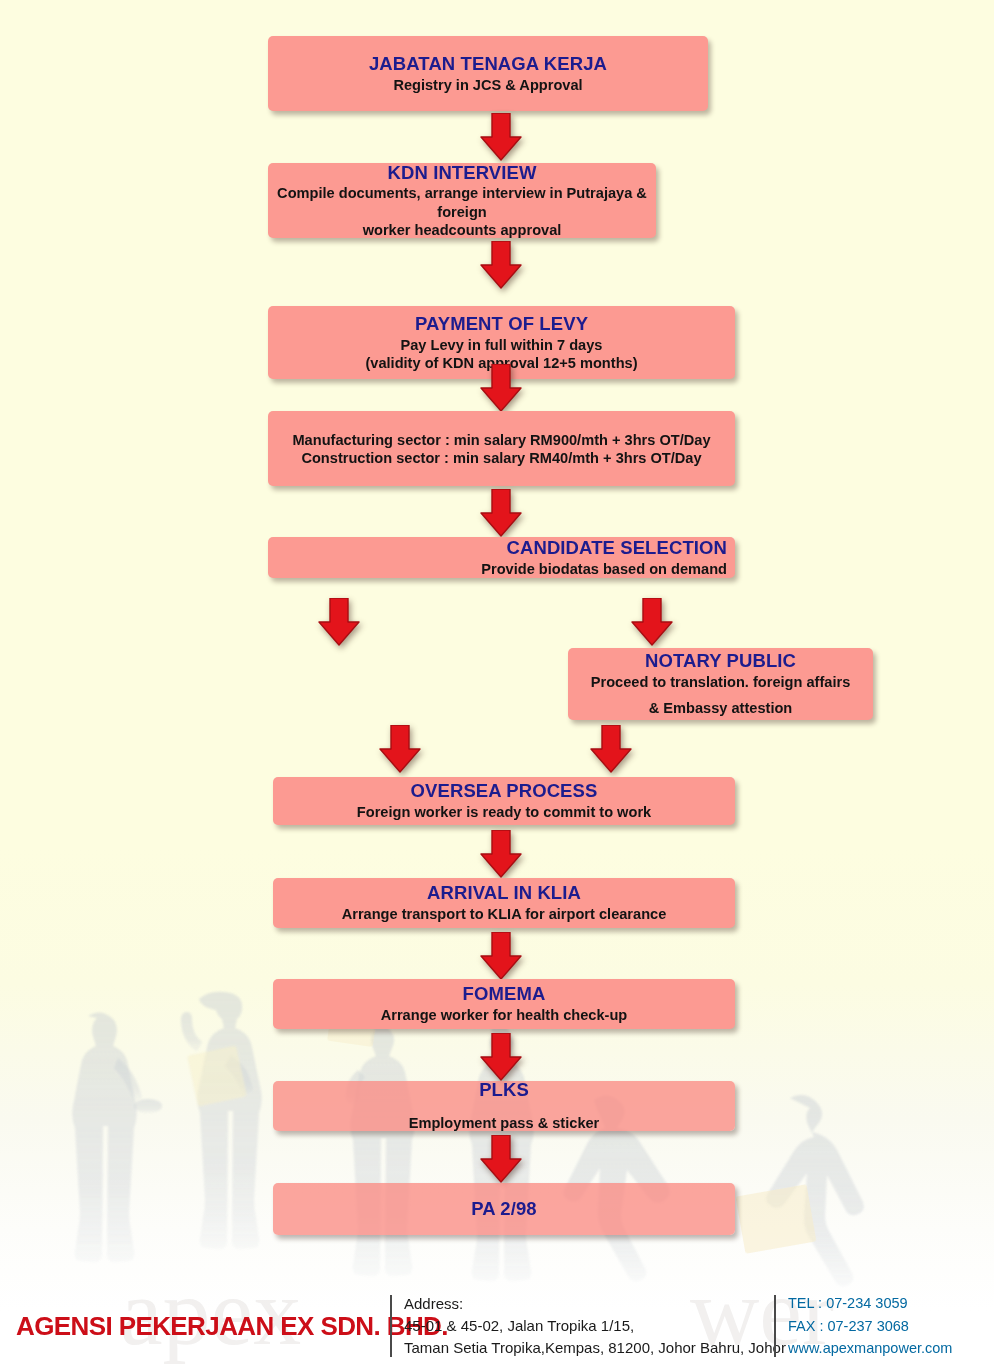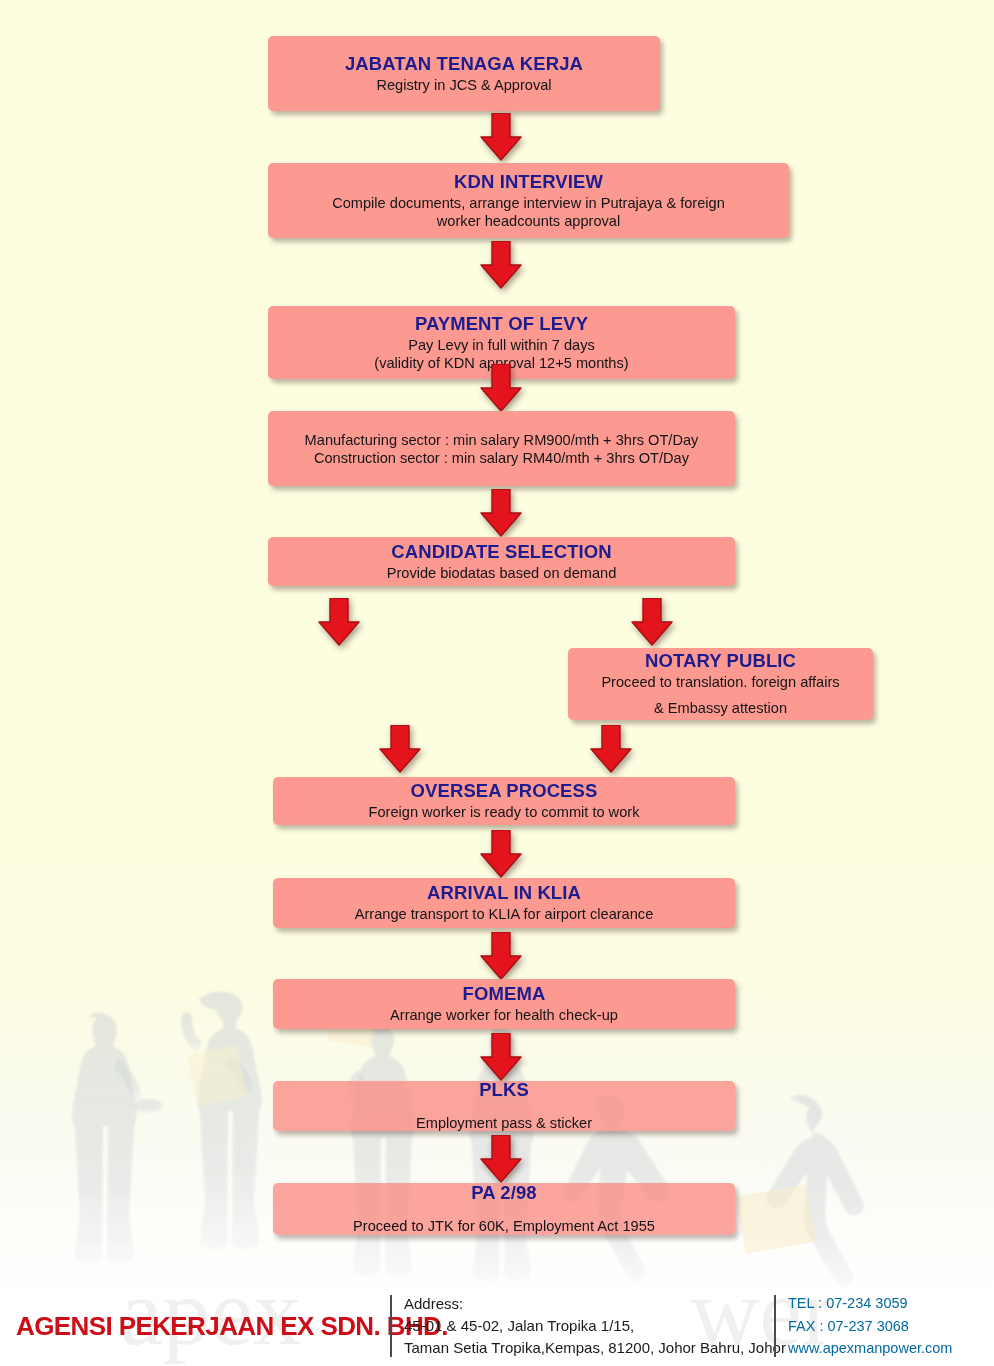--- a/index.html
+++ b/index.html
@@ -78,21 +78,21 @@
     font-size: 18.5px;
     letter-spacing: 0.1px;
     line-height: 1.18;
     white-space: nowrap;
   }
   .node-title.wide {
     font-size: 18px;
   }
   .node-sub {
     color: #131313;
-    font-weight: normal;
+    font-weight: bold;
     font-size: 14.6px;
     line-height: 1.26;
     margin-top: 1px;
   }
   .arrow {
     position: absolute;
     filter: drop-shadow(2px 3px 3px rgba(60,30,20,0.45));
   }
 
   
@@ -197,30 +197,30 @@
   <rect x="330" y="10" width="46" height="44" rx="3" transform="rotate(8 353 32)" fill="#f5e9bf" opacity="0.4"></rect>
 </svg>
 
 <svg id="bg-watermark" viewBox="0 0 994 96" preserveAspectRatio="none" aria-hidden="true">
   <text x="120" y="74" font-family="Liberation Serif, serif" font-size="96" fill="#6b5b55">apex</text>
   <text x="690" y="74" font-family="Liberation Serif, serif" font-size="96" fill="#6b5b55">wer</text>
 </svg>
 
 <div id="flow">
 
-  <div class="node" style="left:268px; top:36px; width:392px; height:75px;">
+  <div class="node" style="left:268px; top:36px; width:440px; height:75px;">
     <div class="node-title">JABATAN TENAGA KERJA</div>
     <div class="node-sub">Registry in JCS &amp; Approval</div>
   </div>
 
   <svg class="arrow" style="left:479px; top:113px;" width="44" height="48" viewBox="0 0 44 48">
     <path d="M13 0 h18 v24 h11 L22 47 L2 24 h11 z" fill="#e3141b" stroke="#a80d12" stroke-width="1.4" stroke-linejoin="round"></path>
   </svg>
 
-  <div class="node" style="left:268px; top:163px; width:521px; height:75px;">
+  <div class="node" style="left:268px; top:163px; width:388px; height:75px;">
     <div class="node-title">KDN INTERVIEW</div>
     <div class="node-sub">Compile documents, arrange interview in Putrajaya &amp; foreign</div>
     <div class="node-sub" style="margin-top:0;">worker headcounts approval</div>
   </div>
 
   <svg class="arrow" style="left:479px; top:241px;" width="44" height="48" viewBox="0 0 44 48">
     <path d="M13 0 h18 v24 h11 L22 47 L2 24 h11 z" fill="#e3141b" stroke="#a80d12" stroke-width="1.4" stroke-linejoin="round"></path>
   </svg>
 
   <div class="node" style="left:268px; top:288px; width:467px; height:73px;margin-top:18px;">
@@ -235,21 +235,21 @@
 
   <div class="node" style="left:268px; top:411px; width:467px; height:75px;">
     <div class="node-sub">Manufacturing sector : min salary RM900/mth + 3hrs OT/Day</div>
     <div class="node-sub" style="margin-top:0;">Construction sector : min salary RM40/mth + 3hrs OT/Day</div>
   </div>
 
   <svg class="arrow" style="left:479px; top:489px;" width="44" height="48" viewBox="0 0 44 48">
     <path d="M13 0 h18 v24 h11 L22 47 L2 24 h11 z" fill="#e3141b" stroke="#a80d12" stroke-width="1.4" stroke-linejoin="round"></path>
   </svg>
 
-  <div class="node" style="left:268px; top:537px; width:467px; height:49px;">
+  <div class="node" style="left:268px; top:537px; width:467px; height:41px;align-items:flex-end;">
     <div class="node-title">CANDIDATE SELECTION</div>
     <div class="node-sub">Provide biodatas based on demand</div>
   </div>
 
   <svg class="arrow" style="left:317px; top:598px;" width="44" height="48" viewBox="0 0 44 48">
     <path d="M13 0 h18 v24 h11 L22 47 L2 24 h11 z" fill="#e3141b" stroke="#a80d12" stroke-width="1.4" stroke-linejoin="round"></path>
   </svg>
   <svg class="arrow" style="left:630px; top:598px;" width="44" height="48" viewBox="0 0 44 48">
     <path d="M13 0 h18 v24 h11 L22 47 L2 24 h11 z" fill="#e3141b" stroke="#a80d12" stroke-width="1.4" stroke-linejoin="round"></path>
   </svg>
@@ -299,21 +299,20 @@
     <div class="node-title">PLKS</div>
     <div class="node-sub">Employment pass &amp; sticker</div>
   </div>
 
   <svg class="arrow" style="left:479px; top:1135px;" width="44" height="48" viewBox="0 0 44 48">
     <path d="M13 0 h18 v24 h11 L22 47 L2 24 h11 z" fill="#e3141b" stroke="#a80d12" stroke-width="1.4" stroke-linejoin="round"></path>
   </svg>
 
   <div class="node translucent" style="left:273px; top:1183px; width:462px; height:52px;text-align:center;">
     <div class="node-title">PA 2/98</div>
-    <div class="node-sub">Proceed to JTK for 60K, Employment Act 1955</div>
   </div>
 
 </div>
 
 <div id="footer">
 
   <div id="company-name">AGENSI PEKERJAAN EX SDN. BHD.</div>
 
   <div class="v-rule"></div>
 

